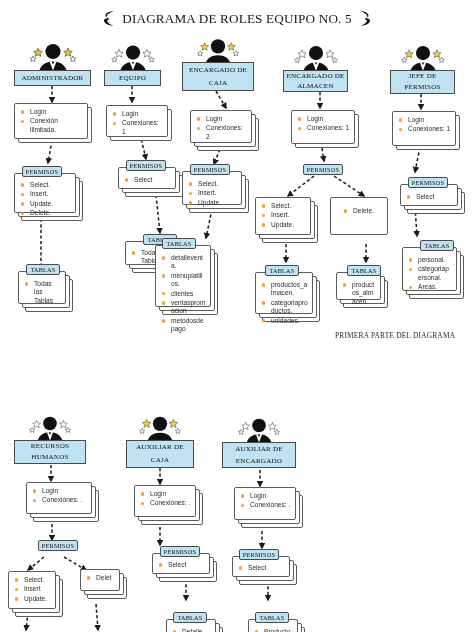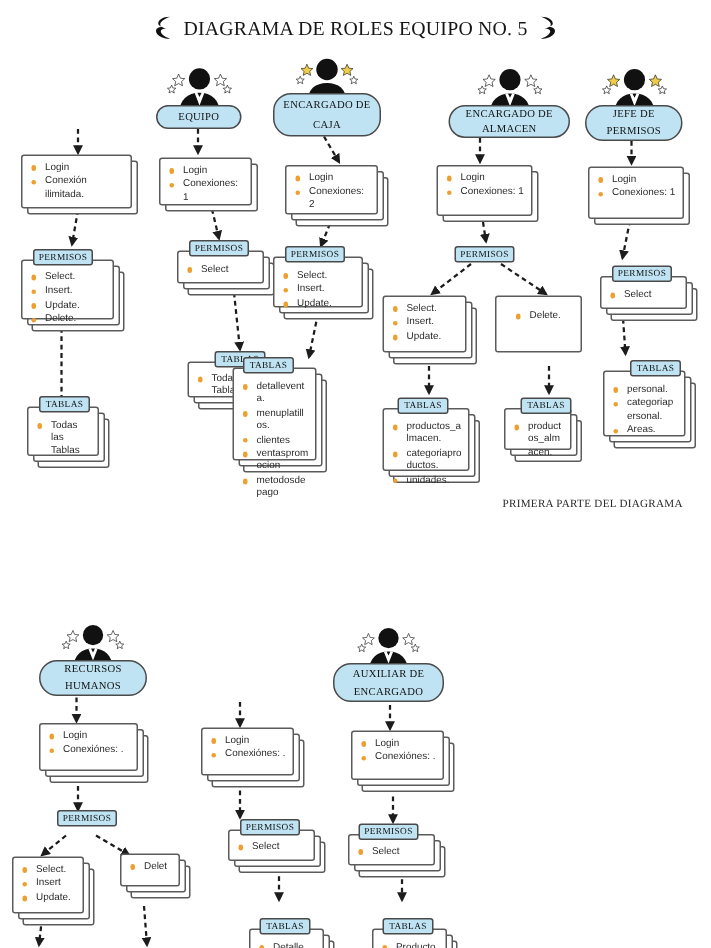--- a/index.html
+++ b/index.html
@@ -66,21 +66,21 @@
     left: 50%;
     transform: translateX(-50%);
     bottom: 100%;
     margin-bottom: -8px;
   }
   .role .plate {
     position: relative;
     box-sizing: border-box;
     background: #bfe3f2;
     border: 1px solid #4a4a4a;
-    border-radius: 12px;
+    border-radius: 0;
     font-family: "Liberation Serif", serif;
     font-size: 7.1px;
     line-height: 11px;
     color: #121212;
     display: flex;
     align-items: center;
     justify-content: center;
     padding: 2px 2px;
     letter-spacing: .2px;
   }
@@ -224,20 +224,34 @@
   <div class="title-row">
     <svg class="title-orn" viewBox="0 0 13 17">
       <path d="M11.5,1.2 C6,1.2 3.5,3.6 3.5,5.6 C3.5,7.4 6.6,7.9 6.6,7.9 C6.6,7.9 2,8.0 2,10.6 C2,13.4 6.3,15.8 11.5,15.8 C7.0,14.2 5.2,12.3 5.2,10.8 C5.2,9.3 8.6,9.0 8.6,9.0 C8.6,9.0 4.8,8.4 4.8,6.4 C4.8,4.6 7.2,2.7 11.5,1.2 Z" fill="#111"></path>
     </svg>
     <div class="title-text">DIAGRAMA DE ROLES EQUIPO NO. 5</div>
     <svg class="title-orn" viewBox="0 0 13 17">
       <path d="M1.5,1.2 C7,1.2 9.5,3.6 9.5,5.6 C9.5,7.4 6.4,7.9 6.4,7.9 C6.4,7.9 11,8.0 11,10.6 C11,13.4 6.7,15.8 1.5,15.8 C6.0,14.2 7.8,12.3 7.8,10.8 C7.8,9.3 4.4,9.0 4.4,9.0 C4.4,9.0 8.2,8.4 8.2,6.4 C8.2,4.6 5.8,2.7 1.5,1.2 Z" fill="#111"></path>
     </svg>
   </div>
 
+  <div class="role" style="left:14px; top:70px; width:77px; height:16px;">
+    <svg class="person" width="56" height="36" viewBox="0 0 56 36">
+      <circle cx="28" cy="9.5" r="7.6" fill="#111"></circle>
+      <path d="M13.5,34 C13.5,24.5 19.5,19.5 28,19.5 C36.5,19.5 42.5,24.5 42.5,34 Z" fill="#111"></path>
+      <path d="M24.6,19.8 L28,28.5 L31.4,19.8 L29.6,19.2 L28,22.4 L26.4,19.2 Z" fill="#fff"></path>
+      <path d="M13,6 l1.3,3 3.1,.3 -2.3,2.1 .7,3 -2.8,-1.6 -2.8,1.6 .7,-3 -2.3,-2.1 3.1,-.3 Z" fill="#e8c23e" stroke="#222" stroke-width=".5"></path>
+      <path d="M43,6 l1.3,3 3.1,.3 -2.3,2.1 .7,3 -2.8,-1.6 -2.8,1.6 .7,-3 -2.3,-2.1 3.1,-.3 Z" fill="#e8c23e" stroke="#222" stroke-width=".5"></path>
+      <path d="M8,14 l.9,2 2.1,.2 -1.6,1.4 .5,2 -1.9,-1.1 -1.9,1.1 .5,-2 -1.6,-1.4 2.1,-.2 Z" fill="#fff" stroke="#222" stroke-width=".5"></path>
+      <path d="M48,14 l.9,2 2.1,.2 -1.6,1.4 .5,2 -1.9,-1.1 -1.9,1.1 .5,-2 -1.6,-1.4 2.1,-.2 Z" fill="#fff" stroke="#222" stroke-width=".5"></path>
+    </svg>
+    <div class="plate" style="height:16px;">
+      <span>ADMINISTRADOR</span>
+    </div>
+  </div>
 
   <div class="role" style="left:104px; top:70px; width:57px; height:16px;">
     <svg class="person" width="52" height="35" viewBox="0 0 56 36">
       <circle cx="28" cy="9.5" r="7.6" fill="#111"></circle>
       <path d="M13.5,34 C13.5,24.5 19.5,19.5 28,19.5 C36.5,19.5 42.5,24.5 42.5,34 Z" fill="#111"></path>
       <path d="M24.6,19.8 L28,28.5 L31.4,19.8 L29.6,19.2 L28,22.4 L26.4,19.2 Z" fill="#fff"></path>
       <path d="M13,6 l1.3,3 3.1,.3 -2.3,2.1 .7,3 -2.8,-1.6 -2.8,1.6 .7,-3 -2.3,-2.1 3.1,-.3 Z" fill="#fff" stroke="#222" stroke-width=".5"></path>
       <path d="M43,6 l1.3,3 3.1,.3 -2.3,2.1 .7,3 -2.8,-1.6 -2.8,1.6 .7,-3 -2.3,-2.1 3.1,-.3 Z" fill="#fff" stroke="#222" stroke-width=".5"></path>
       <path d="M8,14 l.9,2 2.1,.2 -1.6,1.4 .5,2 -1.9,-1.1 -1.9,1.1 .5,-2 -1.6,-1.4 2.1,-.2 Z" fill="#fff" stroke="#222" stroke-width=".5"></path>
       <path d="M48,14 l.9,2 2.1,.2 -1.6,1.4 .5,2 -1.9,-1.1 -1.9,1.1 .5,-2 -1.6,-1.4 2.1,-.2 Z" fill="#fff" stroke="#222" stroke-width=".5"></path>
@@ -254,21 +268,21 @@
       <path d="M13,6 l1.3,3 3.1,.3 -2.3,2.1 .7,3 -2.8,-1.6 -2.8,1.6 .7,-3 -2.3,-2.1 3.1,-.3 Z" fill="#f0cd49" stroke="#222" stroke-width=".5"></path>
       <path d="M43,6 l1.3,3 3.1,.3 -2.3,2.1 .7,3 -2.8,-1.6 -2.8,1.6 .7,-3 -2.3,-2.1 3.1,-.3 Z" fill="#f0cd49" stroke="#222" stroke-width=".5"></path>
       <path d="M8,15 l.9,2 2.1,.2 -1.6,1.4 .5,2 -1.9,-1.1 -1.9,1.1 .5,-2 -1.6,-1.4 2.1,-.2 Z" fill="#fff" stroke="#222" stroke-width=".5"></path>
       <path d="M48,15 l.9,2 2.1,.2 -1.6,1.4 .5,2 -1.9,-1.1 -1.9,1.1 .5,-2 -1.6,-1.4 2.1,-.2 Z" fill="#fff" stroke="#222" stroke-width=".5"></path>
     </svg>
     <div class="plate" style="height:29px; line-height:13px;">
       <span>ENCARGADO DE CAJA</span>
     </div>
   </div>
 
-  <div class="role" style="left:283px; top:70px; width:81px; height:22px;margin-left:16px;">
+  <div class="role" style="left:283px; top:70px; width:65px; height:22px;">
     <svg class="person" width="52" height="34" viewBox="0 0 56 36">
       <circle cx="28" cy="9.5" r="7.6" fill="#111"></circle>
       <path d="M13.5,34 C13.5,24.5 19.5,19.5 28,19.5 C36.5,19.5 42.5,24.5 42.5,34 Z" fill="#111"></path>
       <path d="M24.6,19.8 L28,28.5 L31.4,19.8 L29.6,19.2 L28,22.4 L26.4,19.2 Z" fill="#fff"></path>
       <path d="M13,6 l1.3,3 3.1,.3 -2.3,2.1 .7,3 -2.8,-1.6 -2.8,1.6 .7,-3 -2.3,-2.1 3.1,-.3 Z" fill="#fff" stroke="#222" stroke-width=".5"></path>
       <path d="M43,6 l1.3,3 3.1,.3 -2.3,2.1 .7,3 -2.8,-1.6 -2.8,1.6 .7,-3 -2.3,-2.1 3.1,-.3 Z" fill="#fff" stroke="#222" stroke-width=".5"></path>
       <path d="M8,14 l.9,2 2.1,.2 -1.6,1.4 .5,2 -1.9,-1.1 -1.9,1.1 .5,-2 -1.6,-1.4 2.1,-.2 Z" fill="#fff" stroke="#222" stroke-width=".5"></path>
       <path d="M48,14 l.9,2 2.1,.2 -1.6,1.4 .5,2 -1.9,-1.1 -1.9,1.1 .5,-2 -1.6,-1.4 2.1,-.2 Z" fill="#fff" stroke="#222" stroke-width=".5"></path>
     </svg>
     <div class="plate" style="height:22px; line-height:10px;">
@@ -504,35 +518,48 @@
       <ul class="bullets">
         <li>personal.</li>
         <li>categoriapersonal.</li>
         <li>Areas.</li>
       </ul>
     </div>
   </div>
 
   <div class="caption" style="left:335px; top:331px;">PRIMERA PARTE DEL DIAGRAMA</div>
 
-  <div class="role" style="left:26px; top:440px; width:72px; height:24px;">
+  <div class="role" style="left:14px; top:440px; width:72px; height:24px;">
     <svg class="person" width="50" height="34" viewBox="0 0 56 36">
       <circle cx="28" cy="9.5" r="7.6" fill="#111"></circle>
       <path d="M13.5,34 C13.5,24.5 19.5,19.5 28,19.5 C36.5,19.5 42.5,24.5 42.5,34 Z" fill="#111"></path>
       <path d="M24.6,19.8 L28,28.5 L31.4,19.8 L29.6,19.2 L28,22.4 L26.4,19.2 Z" fill="#fff"></path>
       <path d="M13,6 l1.3,3 3.1,.3 -2.3,2.1 .7,3 -2.8,-1.6 -2.8,1.6 .7,-3 -2.3,-2.1 3.1,-.3 Z" fill="#fff" stroke="#222" stroke-width=".5"></path>
       <path d="M43,6 l1.3,3 3.1,.3 -2.3,2.1 .7,3 -2.8,-1.6 -2.8,1.6 .7,-3 -2.3,-2.1 3.1,-.3 Z" fill="#fff" stroke="#222" stroke-width=".5"></path>
       <path d="M8,14 l.9,2 2.1,.2 -1.6,1.4 .5,2 -1.9,-1.1 -1.9,1.1 .5,-2 -1.6,-1.4 2.1,-.2 Z" fill="#fff" stroke="#222" stroke-width=".5"></path>
       <path d="M48,14 l.9,2 2.1,.2 -1.6,1.4 .5,2 -1.9,-1.1 -1.9,1.1 .5,-2 -1.6,-1.4 2.1,-.2 Z" fill="#fff" stroke="#222" stroke-width=".5"></path>
     </svg>
     <div class="plate" style="height:24px; line-height:11px;">
       <span>RECURSOS HUMANOS</span>
     </div>
   </div>
 
+  <div class="role" style="left:126px; top:440px; width:68px; height:28px;">
+    <svg class="person" width="50" height="34" viewBox="0 0 56 36">
+      <circle cx="28" cy="10" r="8" fill="#111"></circle>
+      <path d="M13.5,34 C13.5,24.5 19.5,20 28,20 C36.5,20 42.5,24.5 42.5,34 Z" fill="#111"></path>
+      <path d="M13,5 l1.4,3.2 3.4,.3 -2.5,2.3 .8,3.3 -3.1,-1.8 -3.1,1.8 .8,-3.3 -2.5,-2.3 3.4,-.3 Z" fill="#f0cd49" stroke="#222" stroke-width=".5"></path>
+      <path d="M43,5 l1.4,3.2 3.4,.3 -2.5,2.3 .8,3.3 -3.1,-1.8 -3.1,1.8 .8,-3.3 -2.5,-2.3 3.4,-.3 Z" fill="#f0cd49" stroke="#222" stroke-width=".5"></path>
+      <path d="M8,15 l.9,2 2.1,.2 -1.6,1.4 .5,2 -1.9,-1.1 -1.9,1.1 .5,-2 -1.6,-1.4 2.1,-.2 Z" fill="#fff" stroke="#222" stroke-width=".5"></path>
+      <path d="M48,15 l.9,2 2.1,.2 -1.6,1.4 .5,2 -1.9,-1.1 -1.9,1.1 .5,-2 -1.6,-1.4 2.1,-.2 Z" fill="#fff" stroke="#222" stroke-width=".5"></path>
+    </svg>
+    <div class="plate" style="height:28px; line-height:13px;">
+      <span>AUXILIAR DE CAJA</span>
+    </div>
+  </div>
 
   <div class="role" style="left:222px; top:442px; width:74px; height:26px;">
     <svg class="person" width="50" height="34" viewBox="0 0 56 36">
       <circle cx="28" cy="9.5" r="7.6" fill="#111"></circle>
       <path d="M13.5,34 C13.5,24.5 19.5,19.5 28,19.5 C36.5,19.5 42.5,24.5 42.5,34 Z" fill="#111"></path>
       <path d="M24.6,19.8 L28,28.5 L31.4,19.8 L29.6,19.2 L28,22.4 L26.4,19.2 Z" fill="#fff"></path>
       <path d="M13,6 l1.3,3 3.1,.3 -2.3,2.1 .7,3 -2.8,-1.6 -2.8,1.6 .7,-3 -2.3,-2.1 3.1,-.3 Z" fill="#fff" stroke="#222" stroke-width=".5"></path>
       <path d="M43,6 l1.3,3 3.1,.3 -2.3,2.1 .7,3 -2.8,-1.6 -2.8,1.6 .7,-3 -2.3,-2.1 3.1,-.3 Z" fill="#fff" stroke="#222" stroke-width=".5"></path>
       <path d="M8,14 l.9,2 2.1,.2 -1.6,1.4 .5,2 -1.9,-1.1 -1.9,1.1 .5,-2 -1.6,-1.4 2.1,-.2 Z" fill="#fff" stroke="#222" stroke-width=".5"></path>
       <path d="M48,14 l.9,2 2.1,.2 -1.6,1.4 .5,2 -1.9,-1.1 -1.9,1.1 .5,-2 -1.6,-1.4 2.1,-.2 Z" fill="#fff" stroke="#222" stroke-width=".5"></path>

